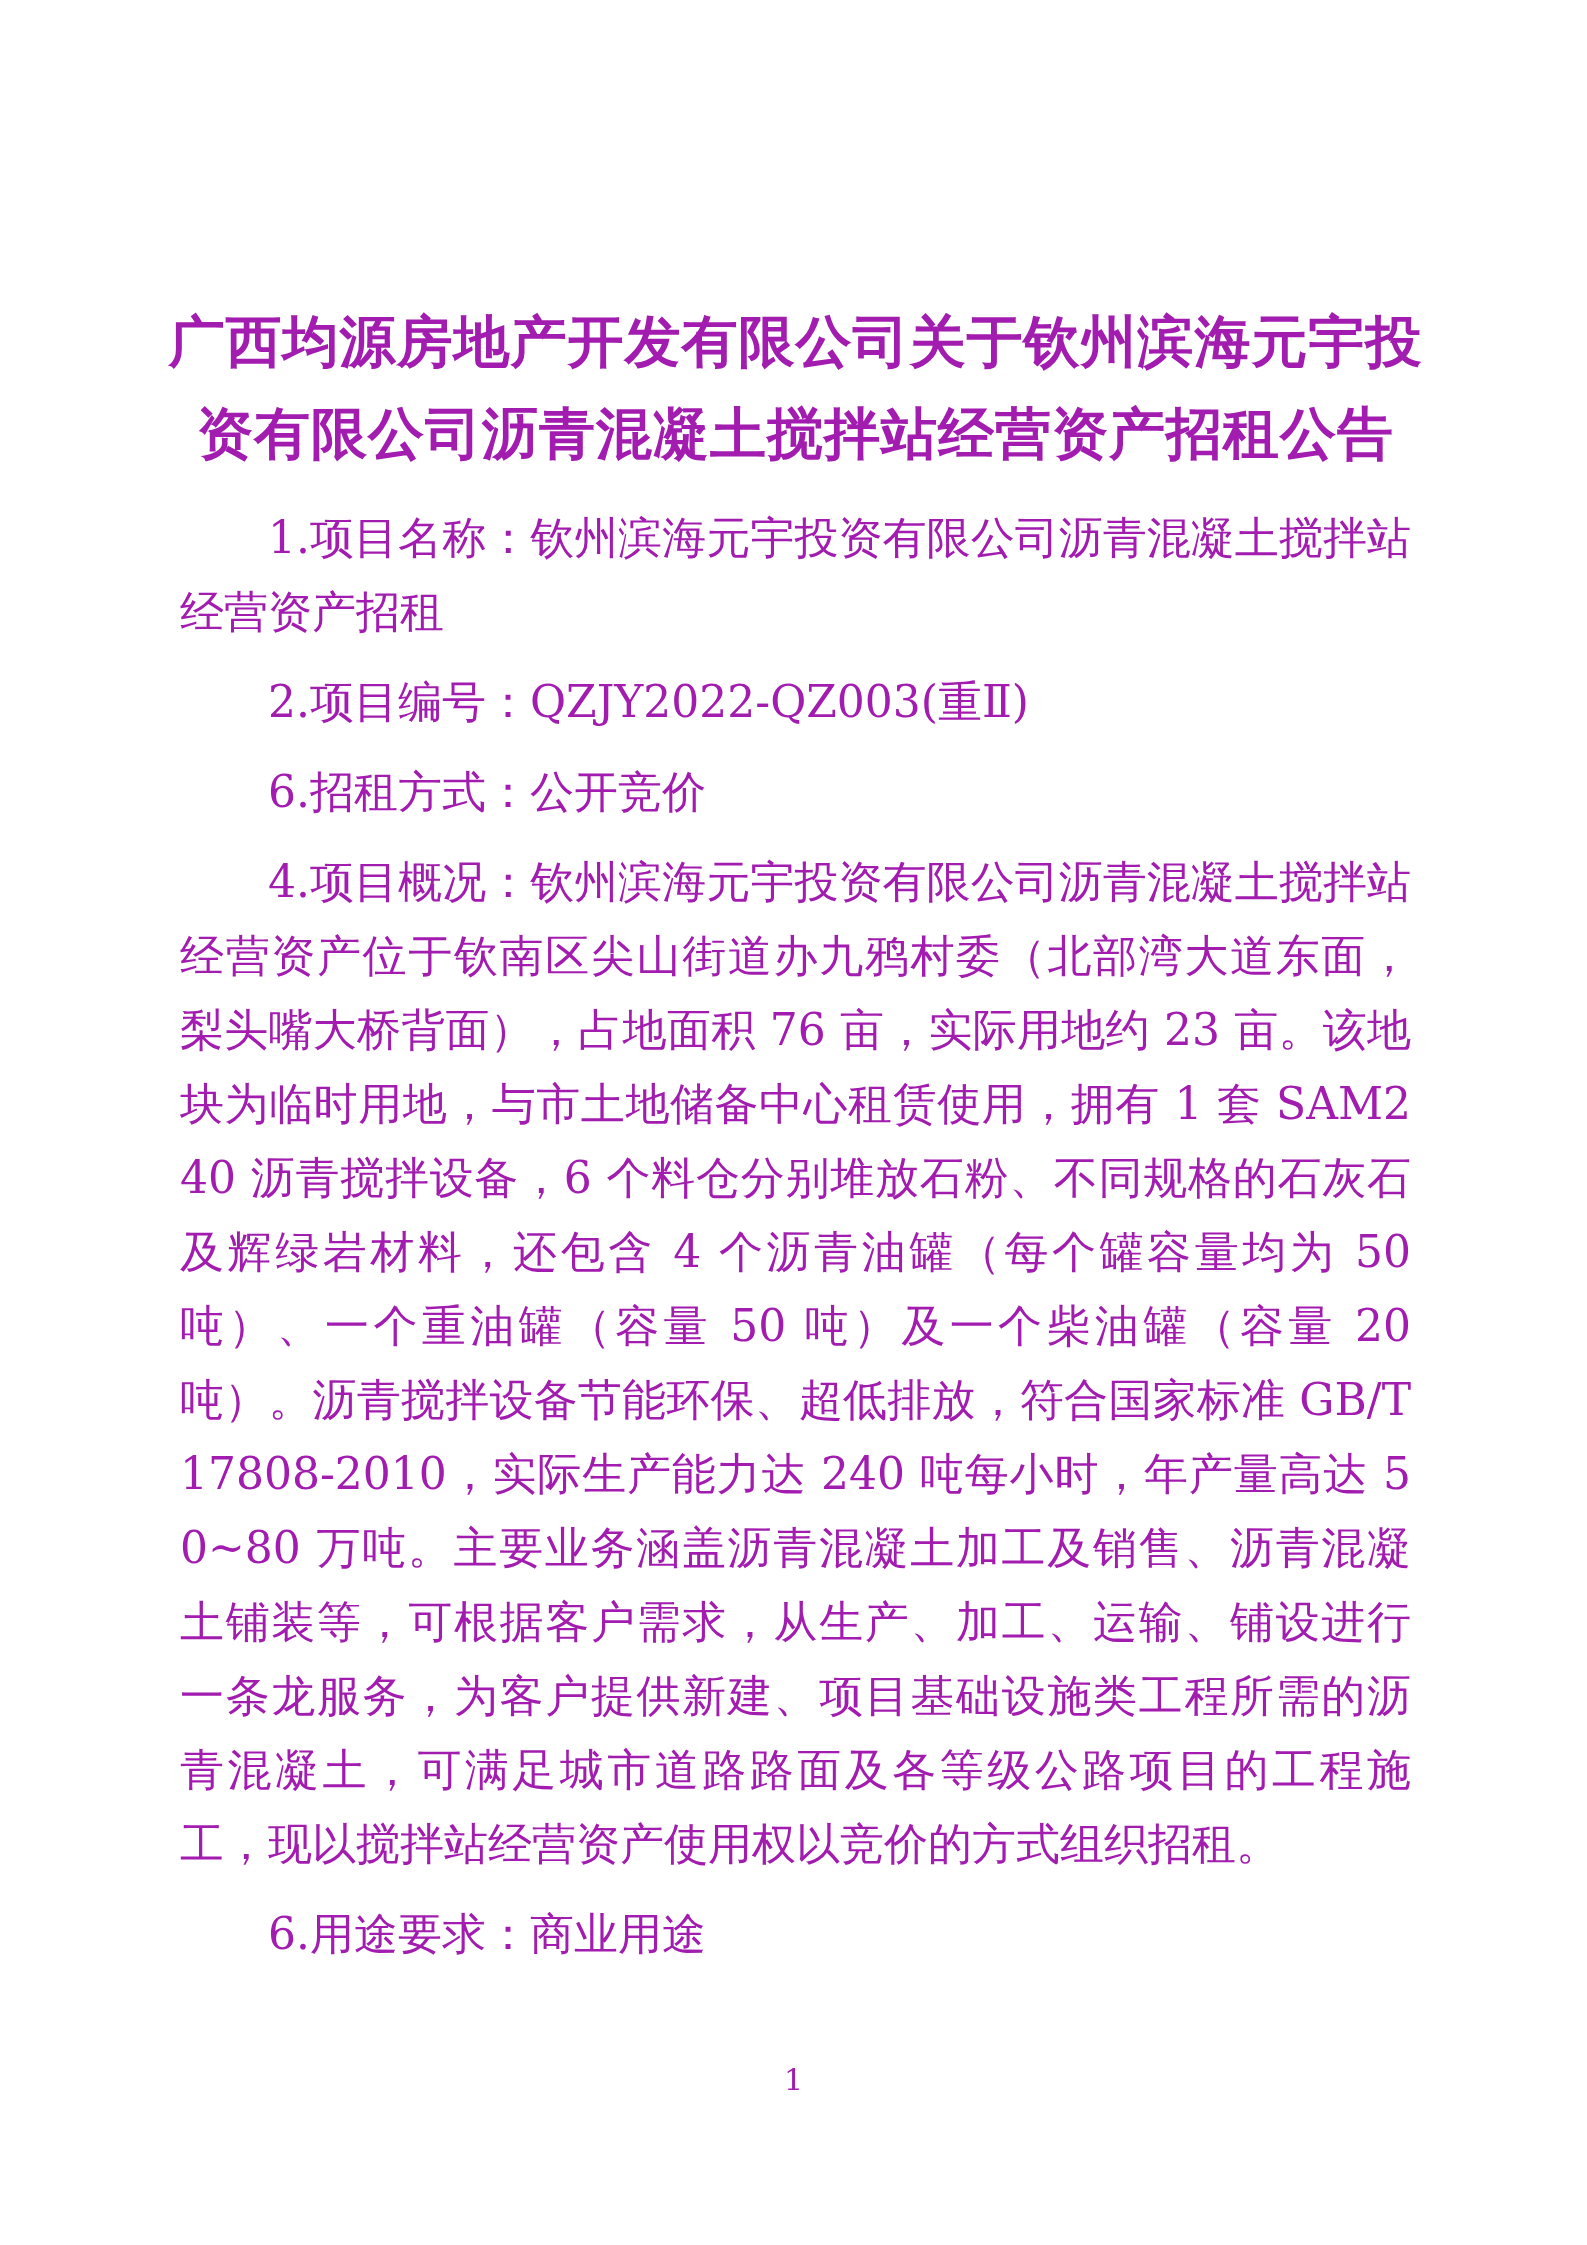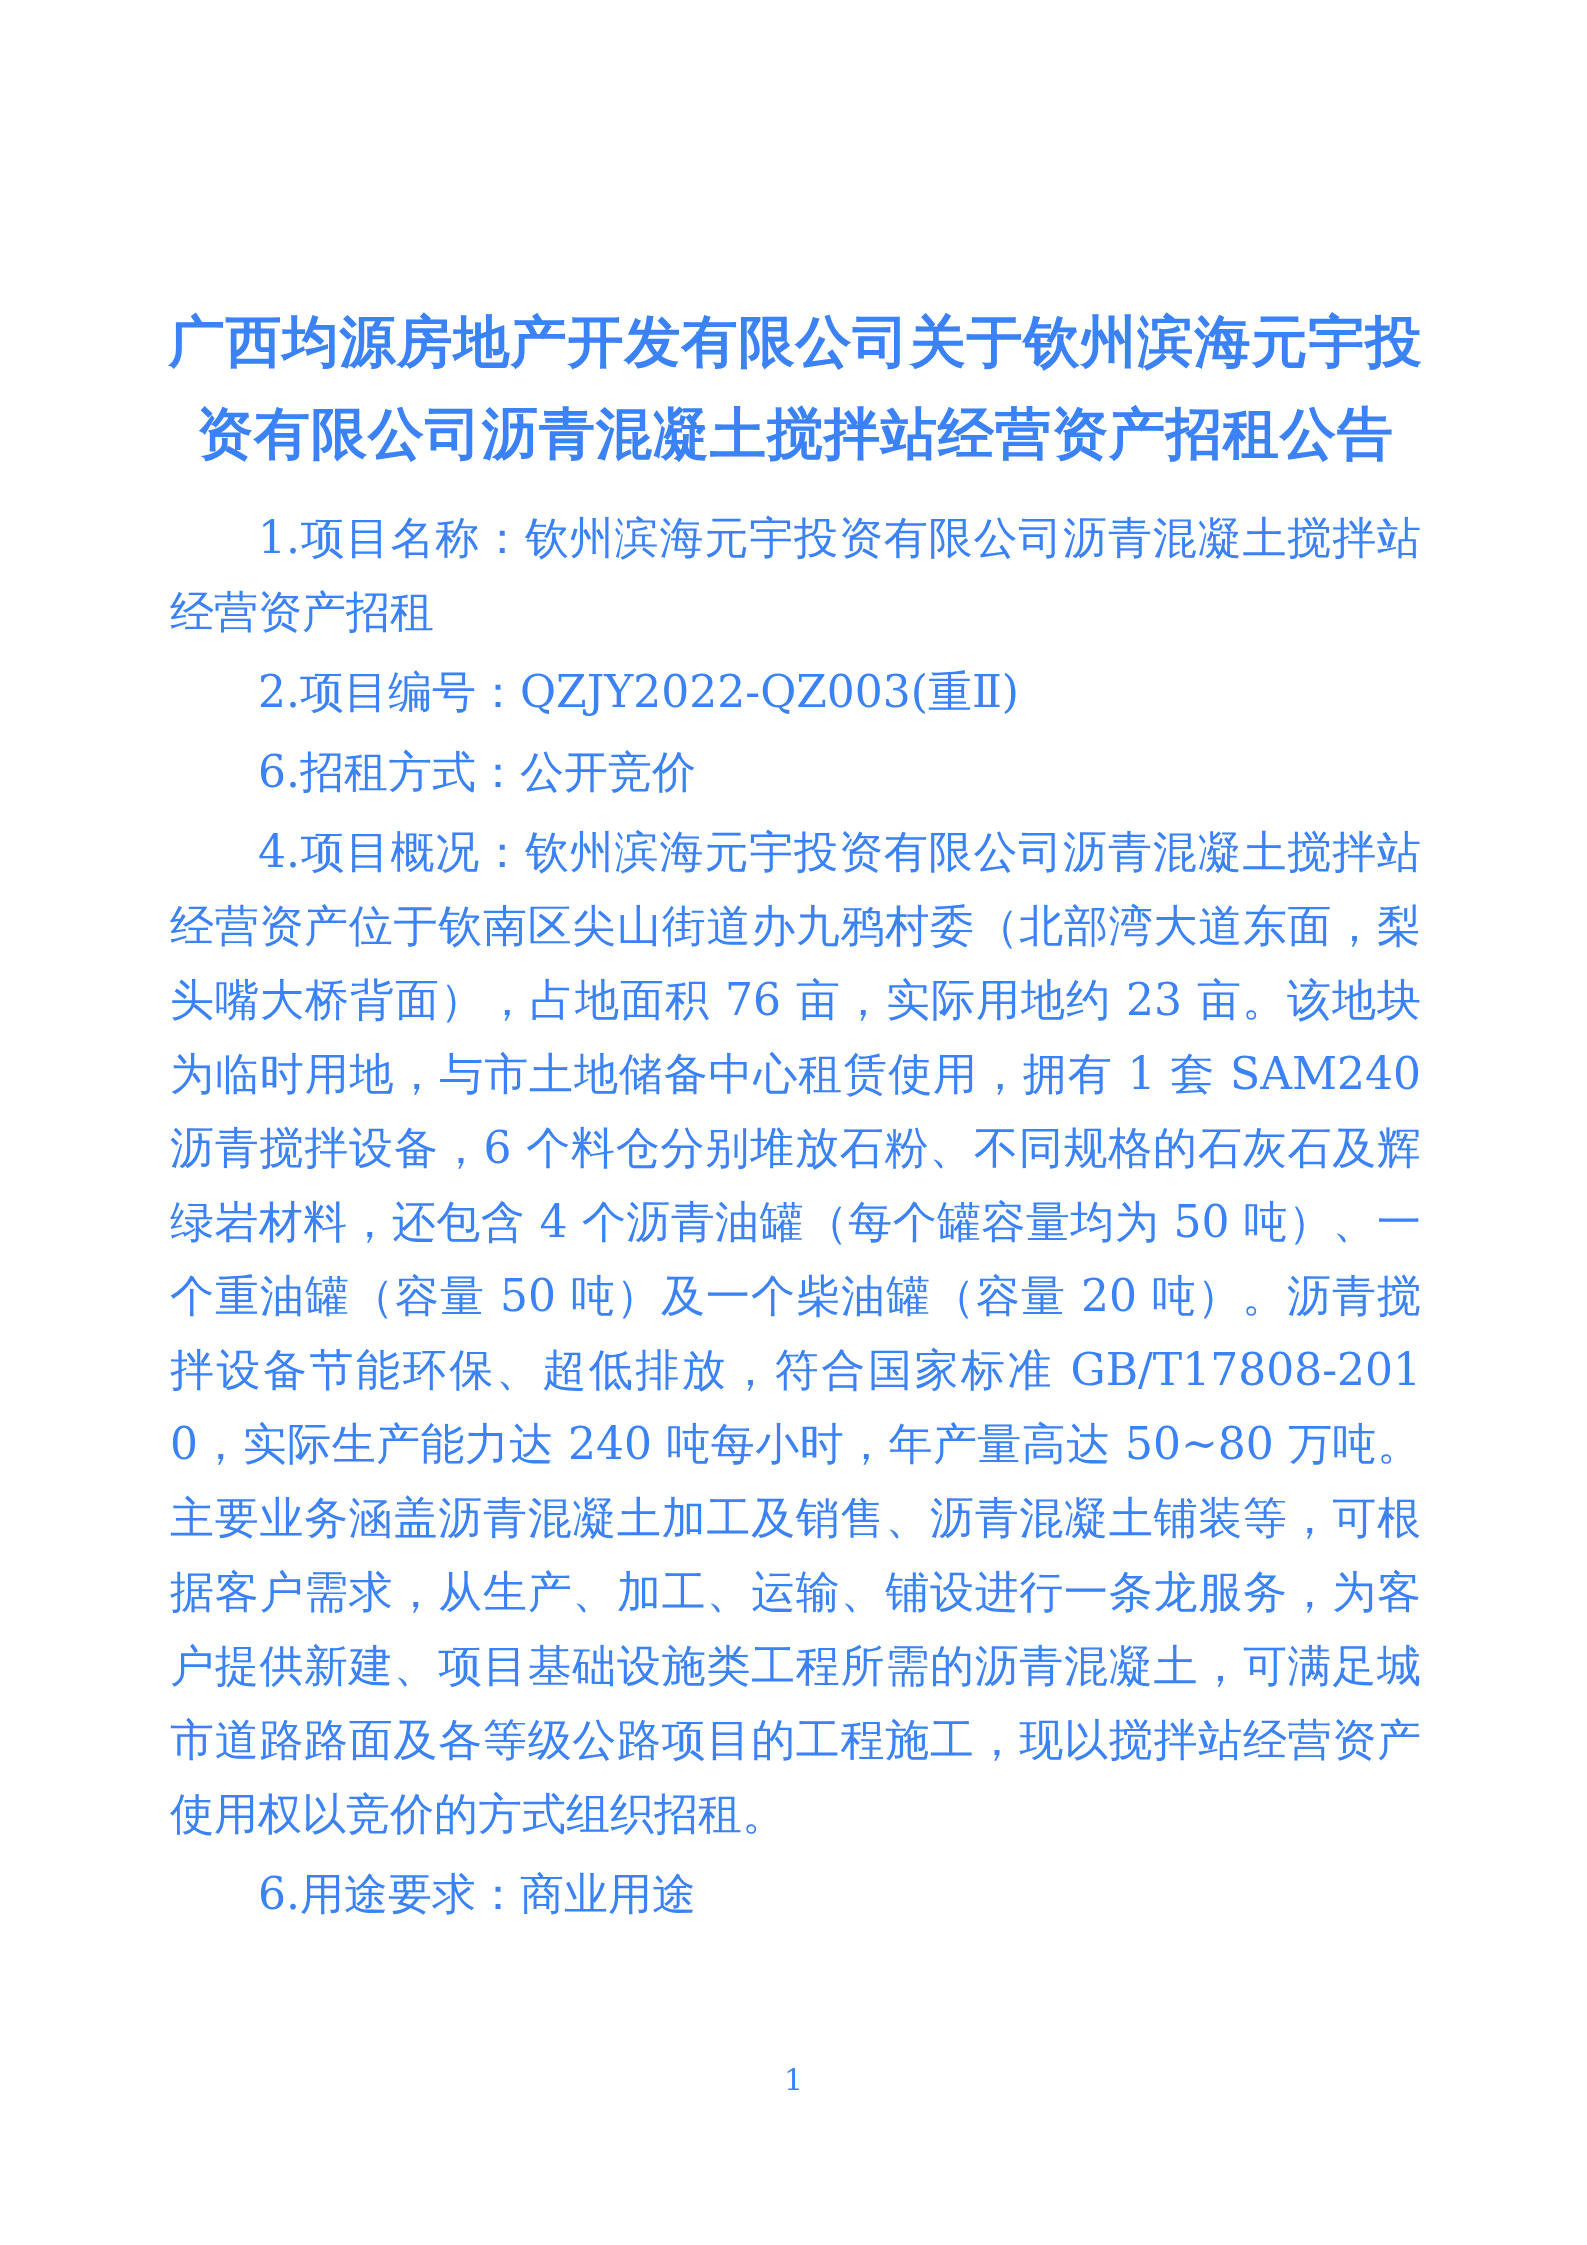--- a/index.html
+++ b/index.html
@@ -5,21 +5,21 @@
   html, body {
     margin: 0;
     padding: 0;
     background: #ffffff;
   }
   .page {
     position: relative;
     width: 1587px;
     height: 2245px;
     background: #ffffff;
-    color: #3b82f6;
+    color: #a21caf;
     overflow: hidden;
     font-family: "DejaVu Serif", "Liberation Serif", serif;
   }
   .content {
     position: absolute;
     left: 164px;
     right: 160px;
     top: 0;
     padding-top: 295px;
   }
@@ -34,21 +34,21 @@
   }
   .section-heading {
     margin: 74px 0 0 0;
     font-size: 45px;
     line-height: 52px;
     font-weight: 700;
     text-indent: 2em;
     font-family: "DejaVu Sans", "Liberation Sans", sans-serif;
   }
   .body-para {
-    margin: 6px;
+    margin: 16px;
     font-size: 44px;
     line-height: 74px;
     text-indent: 2em;
     text-align: justify;
     word-break: break-all;
     font-family: "DejaVu Serif", "Liberation Serif", serif;
   }
   .body-para.first {
     margin-top: 22px;
   }

